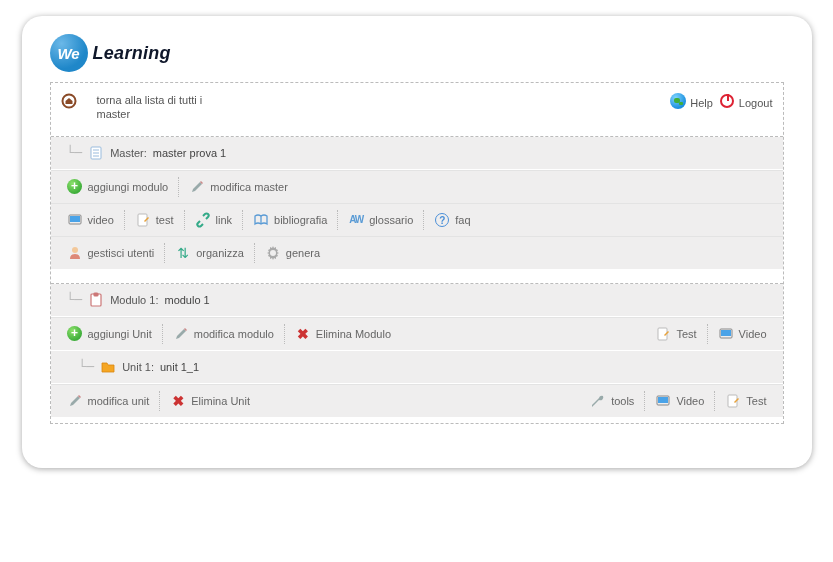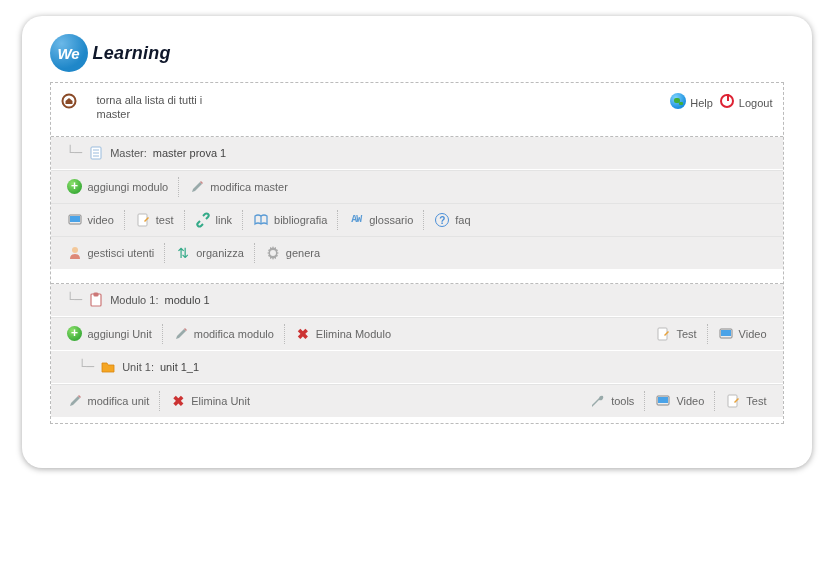--- a/index.html
+++ b/index.html
@@ -68,21 +68,21 @@
   .ic-globe::after { content:""; position:absolute; width:6px; height:5px; background:#3fae3b; top:5px; left:4px; border-radius:2px; box-shadow:4px 3px 0 -1px #3fae3b; }
   .ic-power { width:14px; height:14px; border:2px solid #d23; border-radius:50%; position:relative; }
   .ic-power::after { content:""; position:absolute; width:2px; height:7px; background:#d23; top:-2px; left:5px; }
   .ic-plus { width:15px; height:15px; border-radius:50%; background:radial-gradient(circle at 35% 30%, #8be06a, #3fae3b 70%); color:#fff; font-weight:bold; font-size:12px; line-height:14px; text-align:center; }
   .ic-pencil svg path { fill:#9aa; }
   .ic-pencil svg .tip { fill:#c88; }
   .ic-monitor svg rect.screen { fill:#4aa3e8; }
   .ic-monitor svg rect.frame { fill:none; stroke:#888; }
   .ic-link svg { stroke:#3a8; stroke-width:2; fill:none; }
   .ic-book svg { fill:none; stroke:#5a9bd5; stroke-width:1.3; }
-  .ic-gloss { color:#5a9bd5; font-weight:bold; font-size:10px; font-family:Liberation Mono, monospace; letter-spacing:-1px; }
+  .ic-gloss { color:#5a9bd5; font-weight:bold; font-size:10px; font-family:Liberation Sans, sans-serif; letter-spacing:-1px; }
   .ic-help { width:14px; height:14px; border-radius:50%; border:1.5px solid #4a8fd8; color:#4a8fd8; font-weight:bold; font-size:10px; line-height:13px; text-align:center; }
   .ic-user svg .head{ fill:#f3c89a; } .ic-user svg .body{ fill:#d87; }
   .ic-org { color:#3a8; font-size:14px; }
   .ic-gear svg { fill:#aaa; }
   .ic-clip svg rect { fill:#fff; stroke:#c77; stroke-width:1.2; rx:1; }
   .ic-clip svg .cl { fill:#c77; }
   .ic-x { color:#c33; font-weight:bold; font-size:14px; }
   .ic-test svg .pg { fill:#fff; stroke:#bbb; } .ic-test svg .pn { fill:#e8a23a; }
   .ic-folder svg path { fill:#f5a623; stroke:#d88510; stroke-width:0.8; }
   .ic-doc svg rect { fill:#fff; stroke:#9bd; } .ic-doc svg line { stroke:#9bd; }

